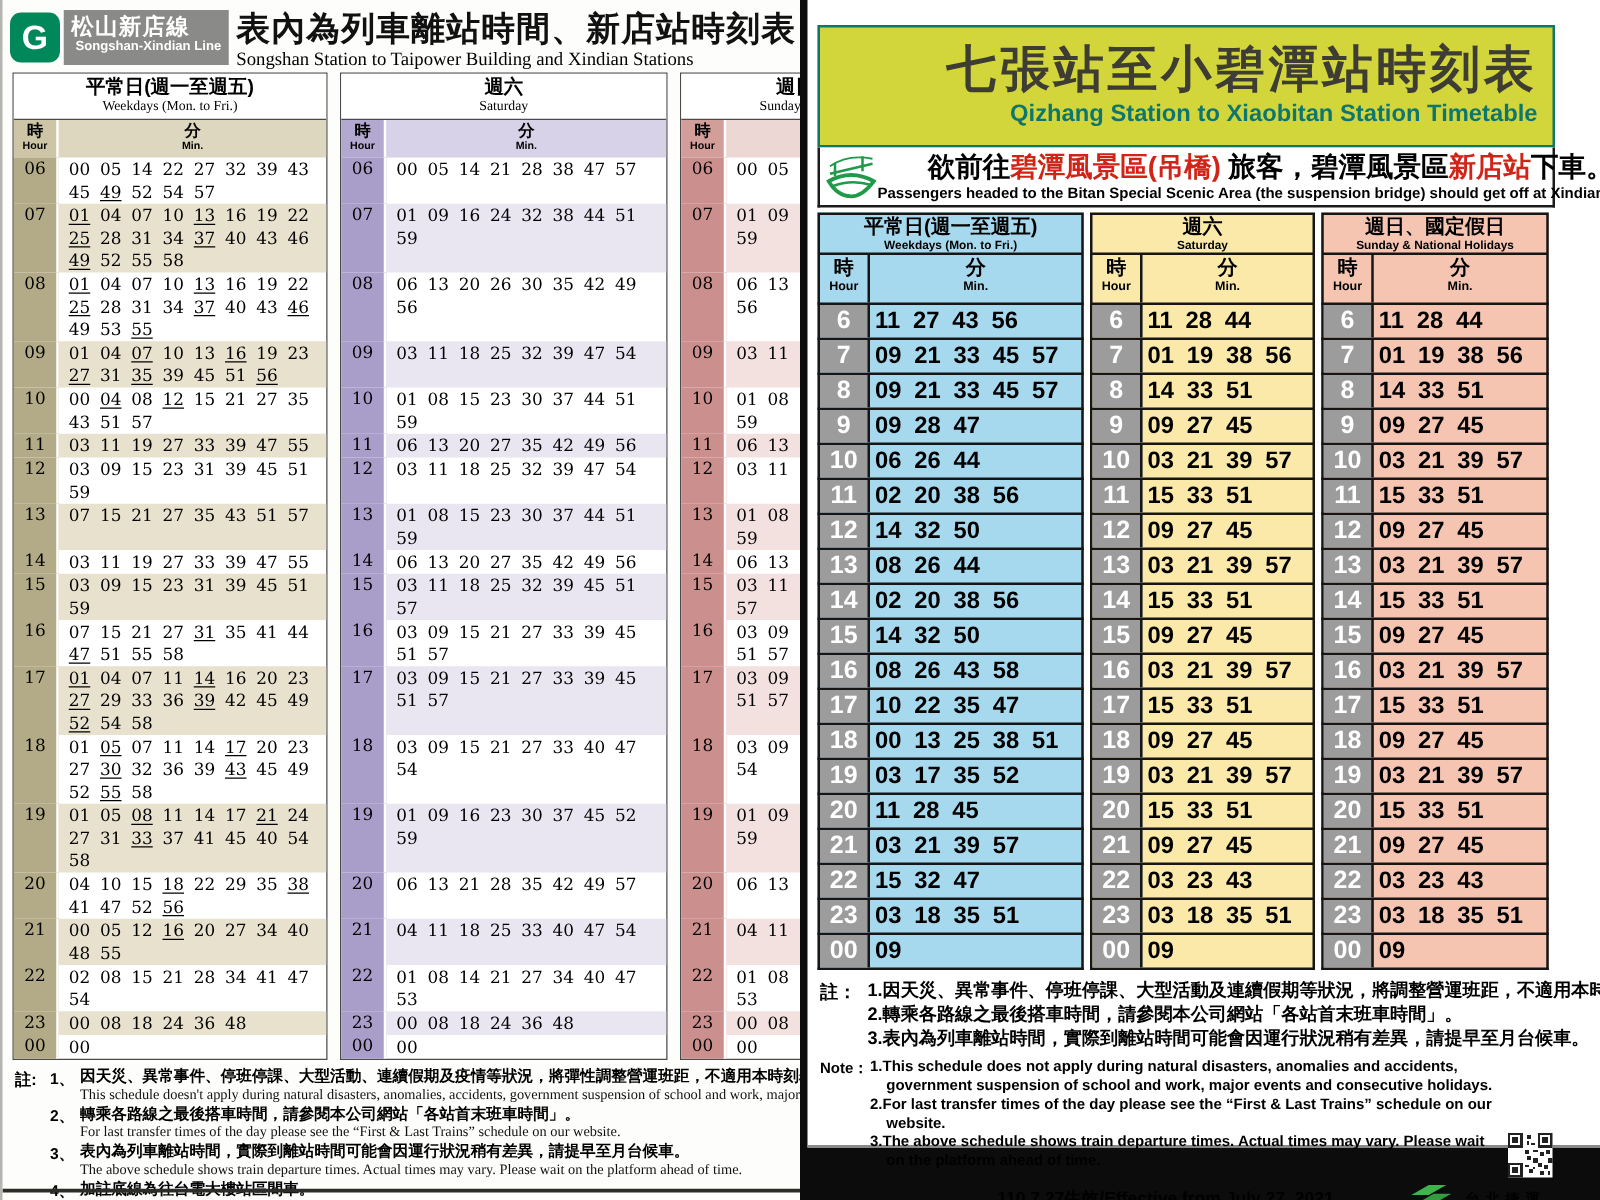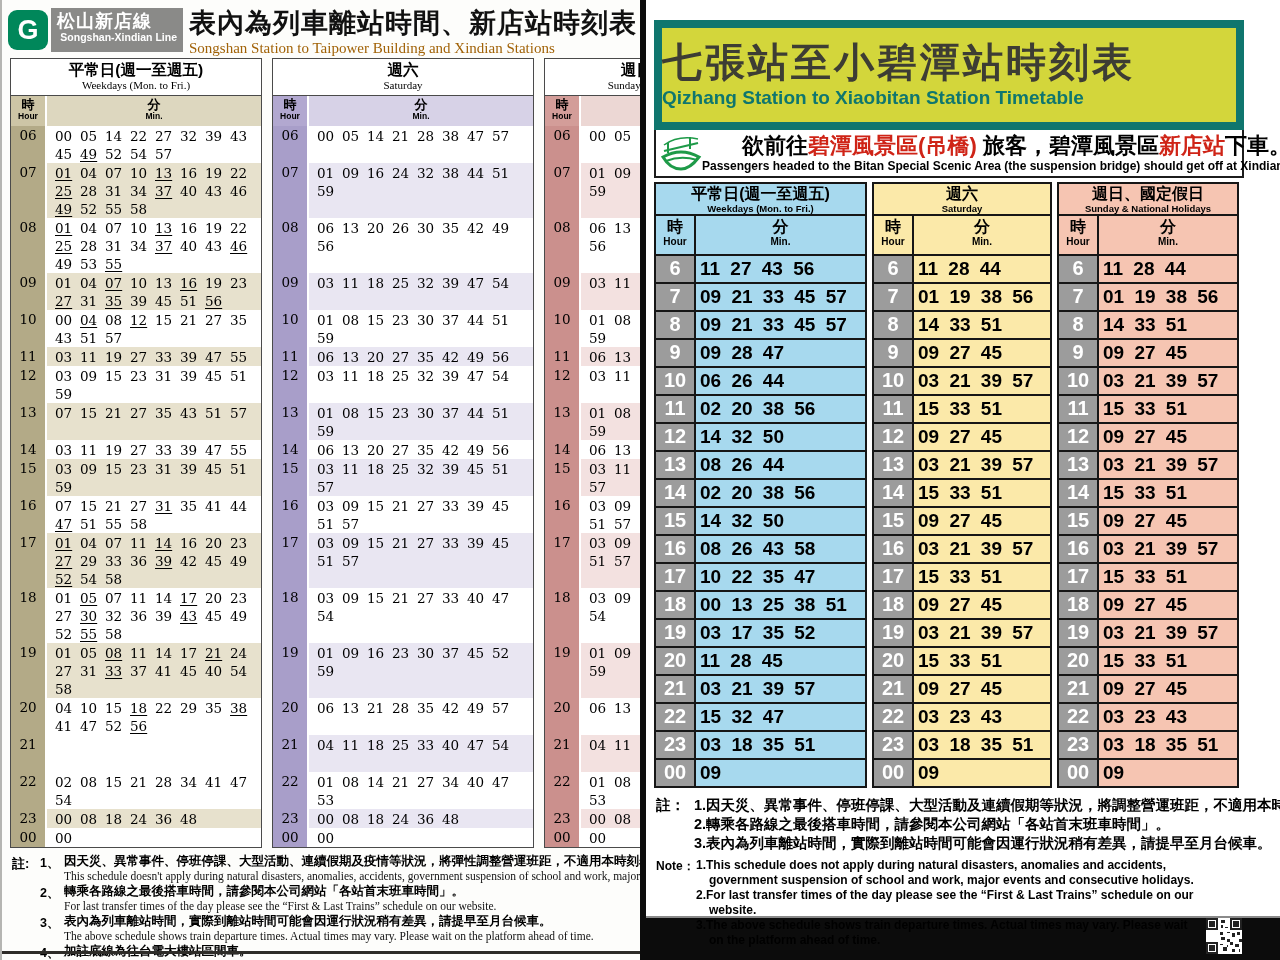--- a/index.html
+++ b/index.html
@@ -12,21 +12,21 @@
     border-left:2px solid #b5b5b2; }
   .page-left::after{ content:""; position:absolute; left:0; right:0; bottom:6px; height:3px; background:#2e2c28;}
   .l-header { display:flex; align-items:flex-start; padding:8px 0 2px 6px; height:58px;}
   .g-badge { width:40px; height:40px; background:#00875a; border-radius:9px; color:#fff;
     font-weight:bold; font-size:27px; display:flex; align-items:center; justify-content:center; margin-top:2px;}
   .line-box { background:#8a8a88; color:#fff; margin-left:3px; padding:3px 6px 2px 6px; height:44px; width:132px;}
   .line-box .zh { font-size:18px; font-weight:bold; line-height:20px; letter-spacing:1px;}
   .line-box .en { font-size:10.5px; font-weight:bold; line-height:12px; white-space:nowrap;text-align:right;}
   .l-titles { margin-left:6px; }
   .l-title-zh { font-size:27px; font-weight:bold; color:#111; line-height:30px; letter-spacing:1px; white-space:nowrap;}
-  .l-title-en { font-family:"Liberation Serif","DejaVu Serif",serif; font-size:15px; color:#a16207; line-height:20px; white-space:nowrap;}
+  .l-title-en { font-family:"Liberation Serif","DejaVu Serif",serif; font-size:15px; color:#000000; line-height:20px; white-space:nowrap;}
 
   .l-tables { display:flex; gap:10px; padding-left:8px; width:920px; }
   .panel { border:1px solid #4a4a4a; background:#fff; }
   .panel.p-weekday { width:252px; flex:0 0 252px;}
   .panel.p-saturday { width:262px; flex:0 0 262px;}
   .panel.p-sunday { width:262px; flex:0 0 262px;}
   .p-weekday { --hourcol:#b3aa87; --stripe:#e7e1cd; --hhead:#cdc5a6; --mhead:#ddd7bf; }
   .p-saturday { --hourcol:#a89ec9; --stripe:#e9e6f2; --hhead:#b2a8d0; --mhead:#d7d2e7; }
   .p-sunday { --hourcol:#cb908d; --stripe:#f3e1e0; --hhead:#d39d99; --mhead:#ecd7d4; }
   .p-title { text-align:center; border-bottom:1px solid #4a4a4a; padding:2px 0 3px 0; height:37px; background:#fff;}
@@ -52,21 +52,21 @@
   .note-item { display:flex; margin-bottom:1px;}
   .note-num { width:24px; flex:0 0 24px; font-size:12.5px; font-weight:bold; padding-top:1px;}
   .note-zh { font-size:12.5px; font-weight:bold; line-height:15px; white-space:nowrap;}
   .note-en { font-family:"Liberation Serif","DejaVu Serif",serif; font-size:11.5px; line-height:14px; white-space:nowrap; color:#111;}
 
   
   .page-right { width:640px; height:960px; background:#0c0c0c; position:relative; overflow:hidden;}
   .photo { position:absolute; left:6px; top:0; width:634px; height:918px; background:#fff;
     border-bottom:2px solid #8a8a8a;}
   .photo-inner { position:absolute; left:8px; top:20px; width:590px;}
-  .banner { border:8px solid #0f766e; background:#d3d63b; text-align:left; padding:10px 0 12px 0;}
+  .banner { border:2px solid #0f766e; background:#d3d63b; text-align:right; padding:10px 12px 12px 0;}
   .banner-zh { font-size:40px; font-weight:bold; color:#3d3d34; letter-spacing:3px; line-height:48px;}
   .banner-en { font-size:19px; font-weight:bold; color:#0f766e; line-height:24px;}
   .notice { border:2px solid #1c1c1c; border-top:none; background:#fff; display:flex; align-items:center; padding:3px 4px;}
   .notice-txt { flex:1; text-align:center;}
   .notice-zh { font-size:22px; font-weight:bold; line-height:26px; white-space:nowrap;}
   .notice-zh .red { color:#cf2417; }
   .notice-en { font-size:12px; font-weight:bold; line-height:14px; white-space:nowrap;}
   .bridge-icon { width:42px; height:40px; flex:0 0 42px; }
 
   .r-table { display:flex; gap:5px; margin-top:4px;}
@@ -242,20 +242,24 @@
           </div>
           <div class="t-row" style="min-height: 37px;">
             <div class="hour-cell">20</div>
             <div class="min-cell">
               <div class="min-line"><span class="mv">04</span><span class="mv">10</span><span class="mv">15</span><span class="mv u">18</span><span class="mv">22</span><span class="mv">29</span><span class="mv">35</span><span class="mv u">38</span></div>
               <div class="min-line"><span class="mv">41</span><span class="mv">47</span><span class="mv">52</span><span class="mv u">56</span></div>
             </div>
           </div>
           <div class="t-row shade" style="min-height: 37px;">
             <div class="hour-cell">21</div>
+            <div class="min-cell">
+              <div class="min-line"><span class="mv">00</span><span class="mv">05</span><span class="mv">12</span><span class="mv u">16</span><span class="mv">20</span><span class="mv">27</span><span class="mv">34</span><span class="mv">40</span></div>
+              <div class="min-line"><span class="mv">48</span><span class="mv">55</span></div>
+            </div>
           </div>
           <div class="t-row" style="min-height: 37px;">
             <div class="hour-cell">22</div>
             <div class="min-cell">
               <div class="min-line"><span class="mv">02</span><span class="mv">08</span><span class="mv">15</span><span class="mv">21</span><span class="mv">28</span><span class="mv">34</span><span class="mv">41</span><span class="mv">47</span></div>
               <div class="min-line"><span class="mv">54</span></div>
             </div>
           </div>
           <div class="t-row shade" style="min-height: 19px;">
             <div class="hour-cell">23</div>

